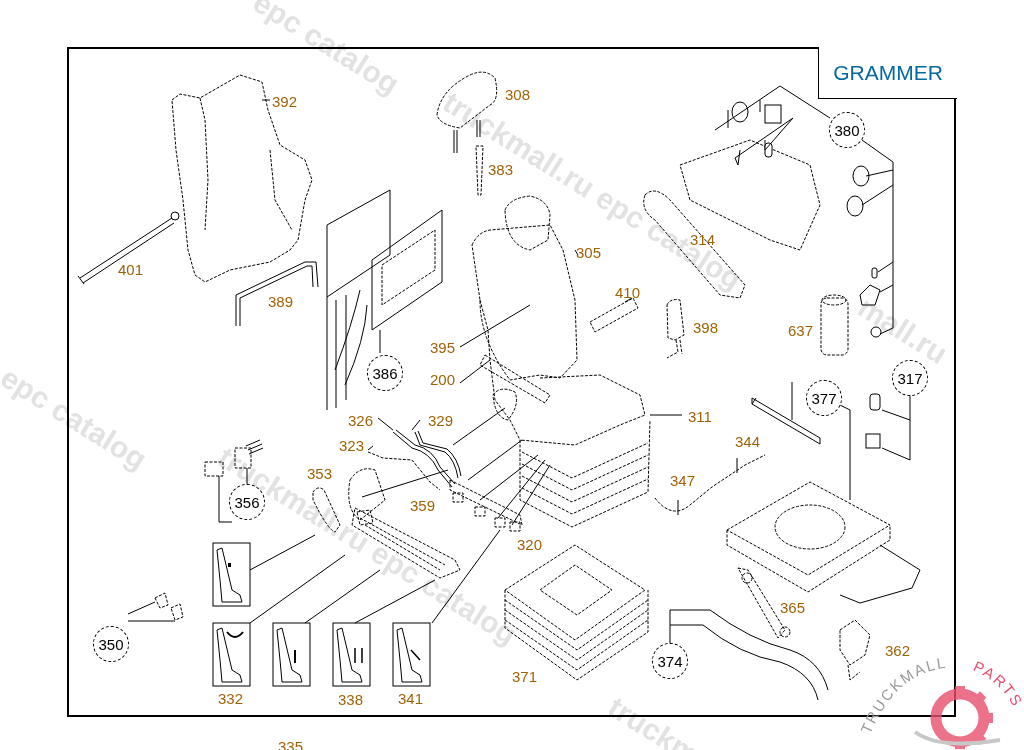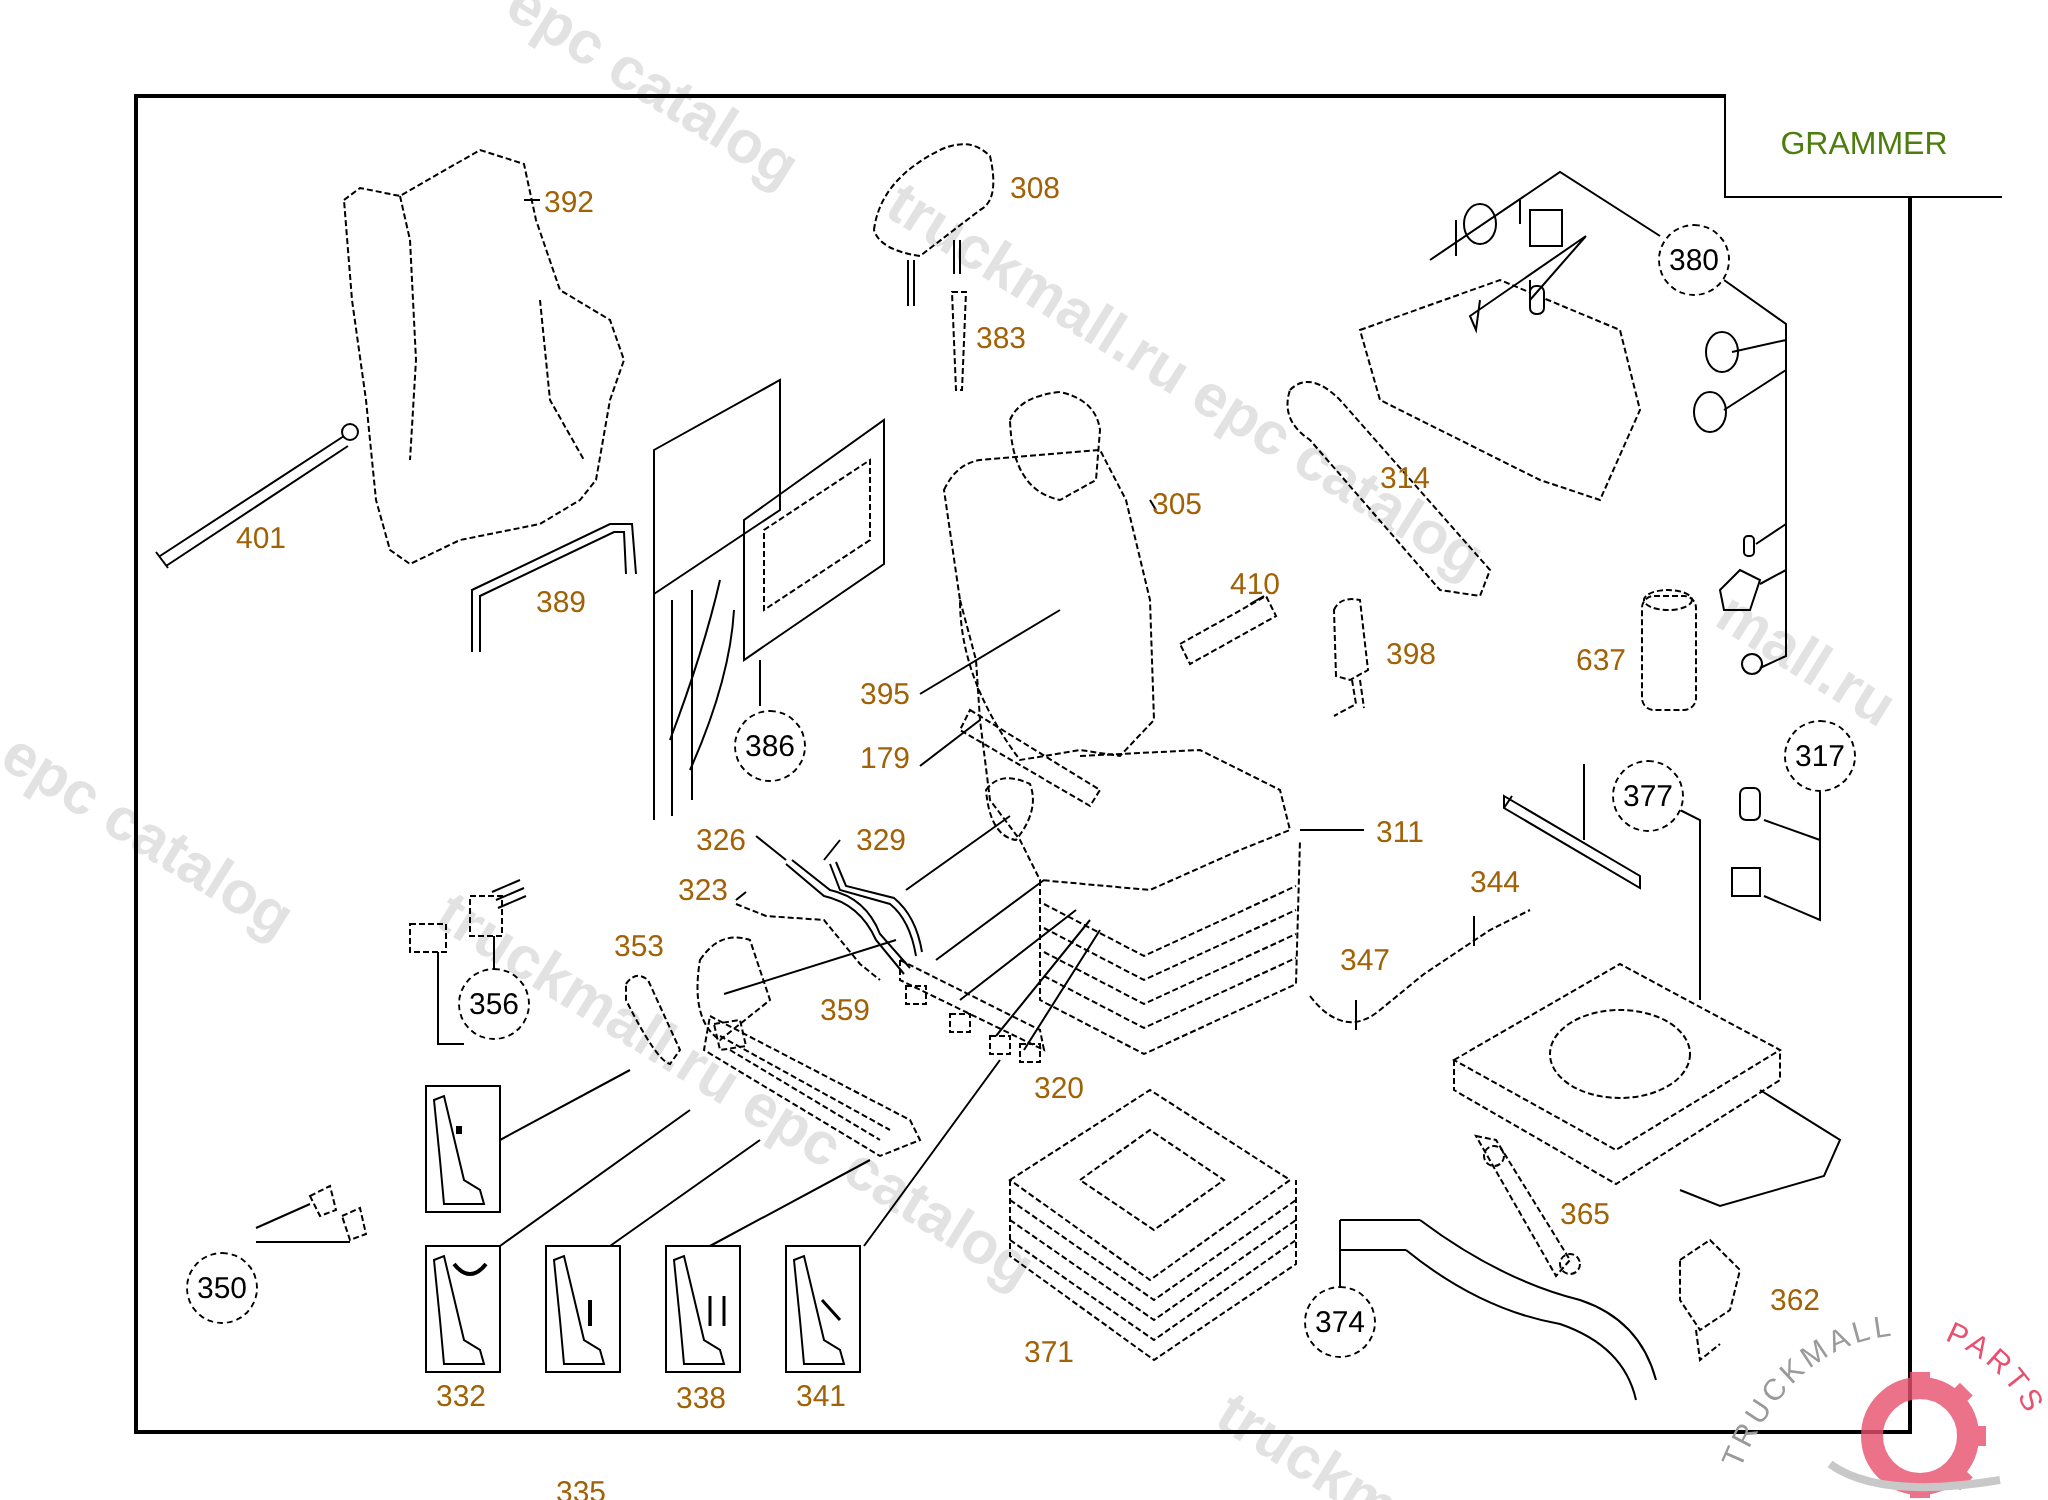--- a/index.html
+++ b/index.html
@@ -4,21 +4,21 @@
 <style>
   html, body { margin:0; padding:0; background:#ffffff; }
   body { width:1024px; height:750px; position:relative; overflow:hidden;
          font-family:"Liberation Sans", sans-serif; }
   #canvas { position:absolute; left:0; top:0; width:1024px; height:750px; }
   .frame { position:absolute; left:67px; top:47px; width:889px; height:670px;
            border:2px solid #000; box-sizing:border-box; }
   .brand-box { position:absolute; left:818px; top:47px; width:139px; height:52px;
                border:1px solid #000; border-top:none; border-right:none; box-sizing:border-box;
                display:flex; align-items:center; justify-content:center;
-               font-size:16px; color:#4d7c0f; background:#fff;margin-left:44px; }
+               font-size:21px; color:#0369a1; background:#fff; }
   .lbl { position:absolute; font-size:15px; color:#a16207; line-height:15px; white-space:nowrap; cursor:pointer; }
   .callout { position:absolute; width:36px; height:36px; border-radius:50%;
              border:1px dashed #000; box-sizing:border-box; background:#fff;
              display:flex; align-items:center; justify-content:center;
              font-size:15px; color:#000; cursor:pointer; }
   .wm { position:absolute; color:#d9d9d9; font-weight:bold; font-size:30px;
         white-space:nowrap; opacity:0.75; transform-origin:left top; pointer-events:none; }
   svg .part { fill:none; stroke:#000; stroke-width:1; stroke-dasharray:3 1.5; }
   svg .solid { fill:none; stroke:#000; stroke-width:1; }
   svg .leader { fill:none; stroke:#000; stroke-width:1; }
@@ -234,21 +234,21 @@
 
   <span class="lbl" style="left:272px;top:94px;">392</span>
   <span class="lbl" style="left:118px;top:262px;">401</span>
   <span class="lbl" style="left:268px;top:294px;">389</span>
   <div class="callout" style="left:367px;top:355px;">386</div>
   <span class="lbl" style="left:505px;top:87px;">308</span>
   <span class="lbl" style="left:488px;top:162px;">383</span>
   <span class="lbl" style="left:576px;top:245px;">305</span>
   <span class="lbl" style="left:615px;top:285px;">410</span>
   <span class="lbl" style="left:430px;top:340px;">395</span>
-  <span class="lbl" style="left:430px;top:372px;">179</span>
+  <span class="lbl" style="left:430px;top:372px;">200</span>
   <span class="lbl" style="left:688px;top:409px;">311</span>
   <span class="lbl" style="left:690px;top:232px;">314</span>
   <div class="callout" style="left:829px;top:112px;">380</div>
   <span class="lbl" style="left:693px;top:320px;">398</span>
   <span class="lbl" style="left:788px;top:323px;">637</span>
   <div class="callout" style="left:806px;top:380px;">377</div>
   <div class="callout" style="left:892px;top:360px;">317</div>
   <span class="lbl" style="left:735px;top:434px;">344</span>
   <span class="lbl" style="left:670px;top:473px;">347</span>
   <span class="lbl" style="left:348px;top:413px;">326</span>

